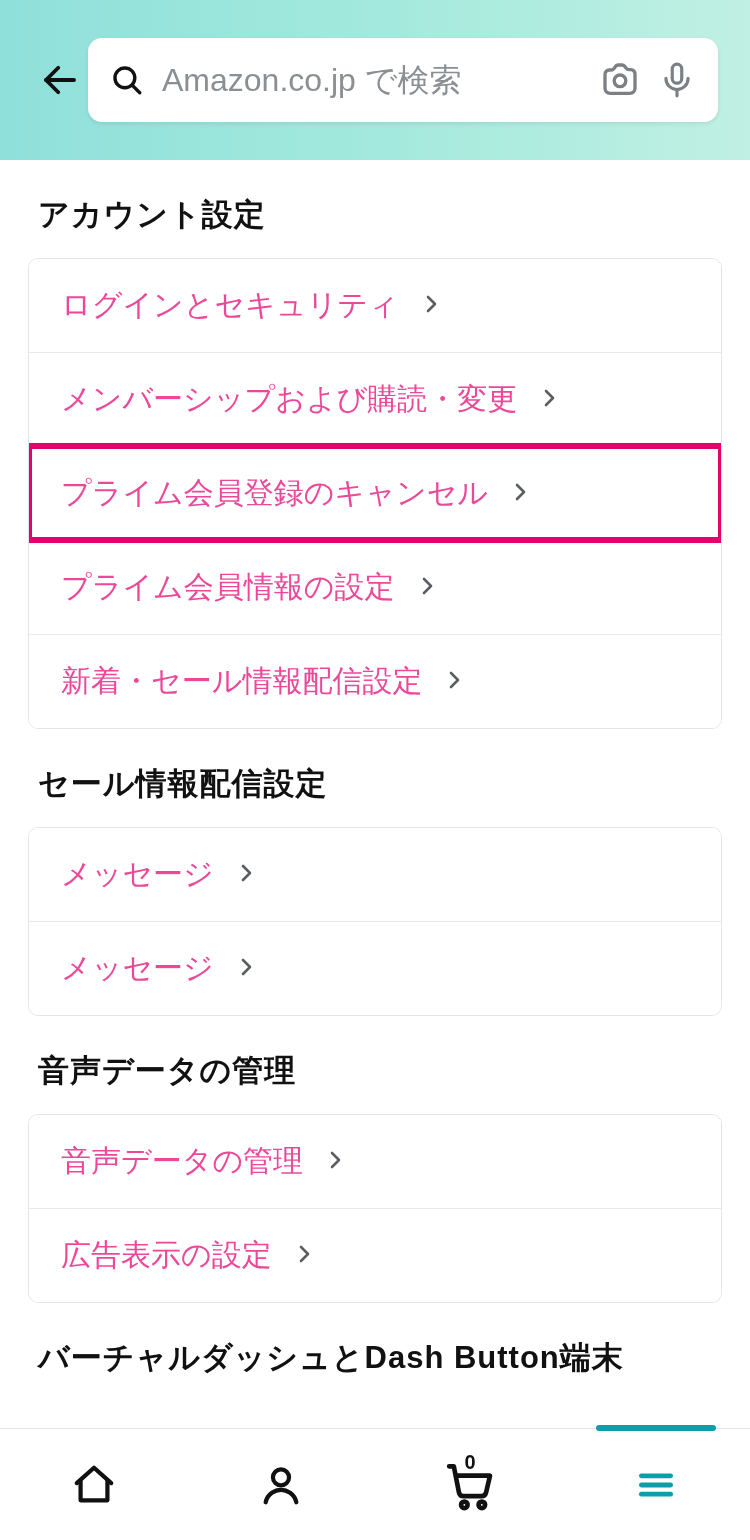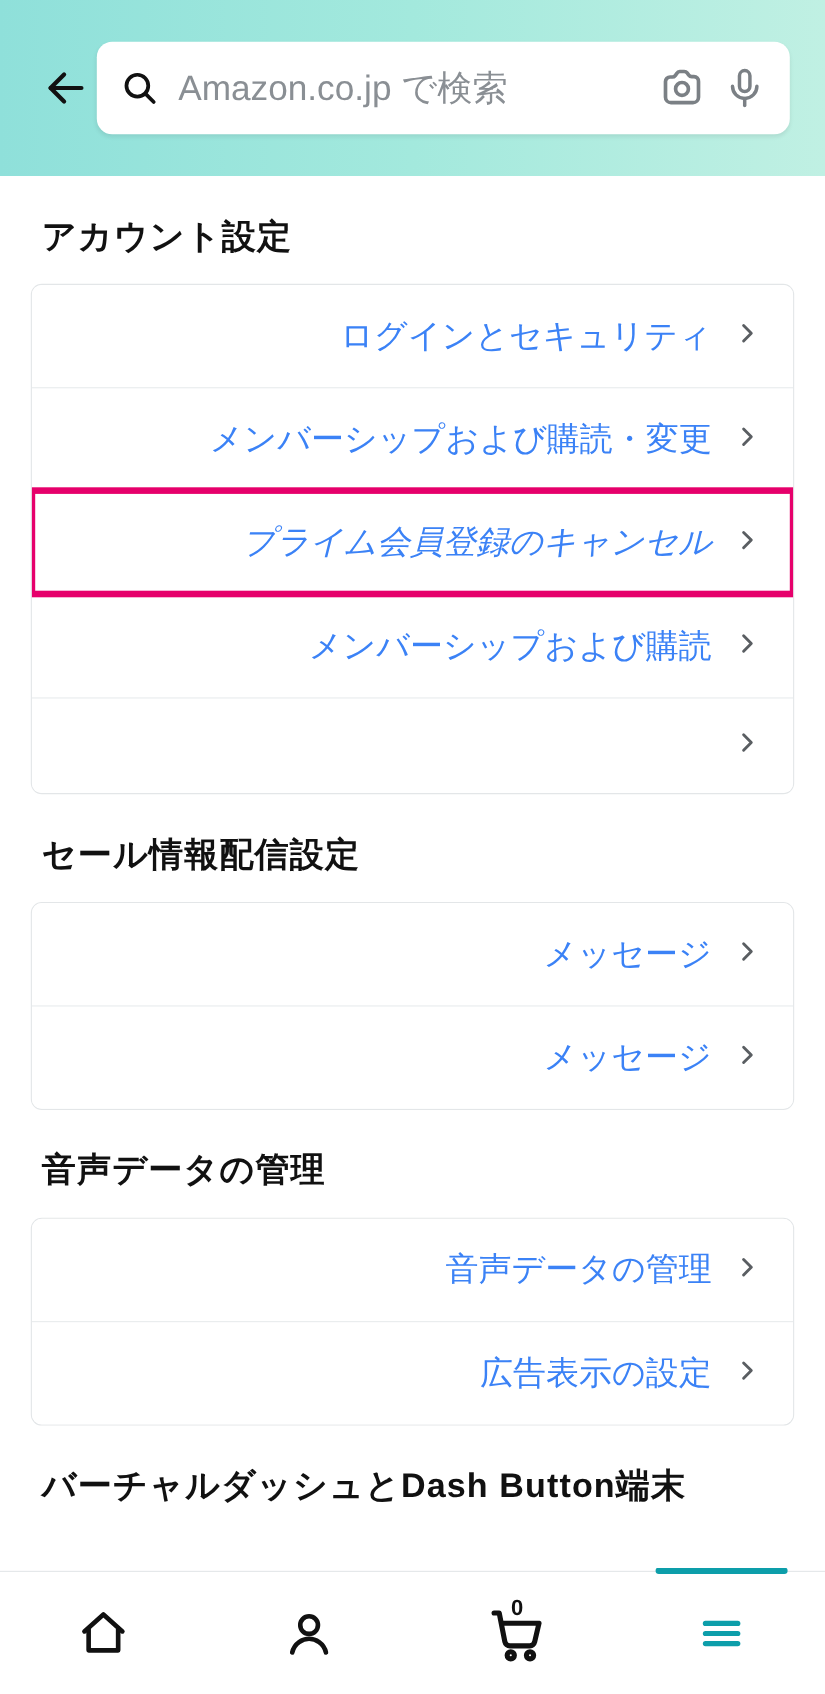--- a/index.html
+++ b/index.html
@@ -24,26 +24,26 @@
 
   .content { padding: 0 0 120px 0; height:calc(1540px - 160px - 112px); overflow:hidden; }
 
   .section-title {
     font-size:31px; font-weight:700; padding: 34px 38px 22px 38px; letter-spacing:1px;
   }
   .list {
     margin: 0 28px; border:1px solid #e3e6e8; border-radius:10px; overflow:hidden;
   }
   .list-item {
-    display:flex; align-items:center; justify-content:flex-end;
-    padding: 26px 30px 26px 32px; font-size:30px; color:#3b82f6;
+    display:flex; align-items:center; justify-content:flex-start;
+    padding: 26px 30px 26px 32px; font-size:30px; color:#ec4899;
     border-top:1px solid #e8ebed; background:#fff;
   }
   .list-item:first-child { border-top:none; }
-  .list-item.highlight { outline: 6px solid #e6006b; outline-offset: -3px; position:relative; z-index:1;font-style:italic;}
+  .list-item.highlight { outline: 6px solid #e6006b; outline-offset: -3px; position:relative; z-index:1;}
   .chev { flex-shrink:0; margin-left:20px; }
 
   .bottom-nav {
     position:fixed; bottom:0; left:0; width:750px; height:112px; background:#fff;
     border-top:1px solid #e3e6e8; display:flex;
   }
   .nav-btn { flex:1; display:flex; align-items:center; justify-content:center; position:relative;}
   .nav-active-bar { position:absolute; top:-4px; left:50%; transform:translateX(-50%); width:120px; height:6px; background:#0d9eaa; border-radius:3px;}
 </style>
 </head>
@@ -96,26 +96,27 @@
             <polyline points="9 5 16 12 9 19"></polyline>
           </svg></span>
     </div>
     <div class="list-item highlight">
       <span>プライム会員登録のキャンセル</span>
       <span class="chev"><svg width="24" height="24" viewBox="0 0 24 24" fill="none" stroke="#5a5e62" stroke-width="2.6" stroke-linecap="round" stroke-linejoin="round">
             <polyline points="9 5 16 12 9 19"></polyline>
           </svg></span>
     </div>
     <div class="list-item">
-      <span>メンバーシップおよび購読</span>
+      <span>プライム会員情報の設定</span>
       <span class="chev"><svg width="24" height="24" viewBox="0 0 24 24" fill="none" stroke="#5a5e62" stroke-width="2.6" stroke-linecap="round" stroke-linejoin="round">
             <polyline points="9 5 16 12 9 19"></polyline>
           </svg></span>
     </div>
     <div class="list-item">
+      <span>新着・セール情報配信設定</span>
       <span class="chev"><svg width="24" height="24" viewBox="0 0 24 24" fill="none" stroke="#5a5e62" stroke-width="2.6" stroke-linecap="round" stroke-linejoin="round">
             <polyline points="9 5 16 12 9 19"></polyline>
           </svg></span>
     </div>
   </div>
 
   <div class="section-title">セール情報配信設定</div>
   <div class="list">
     <div class="list-item">
       <span>メッセージ</span>

